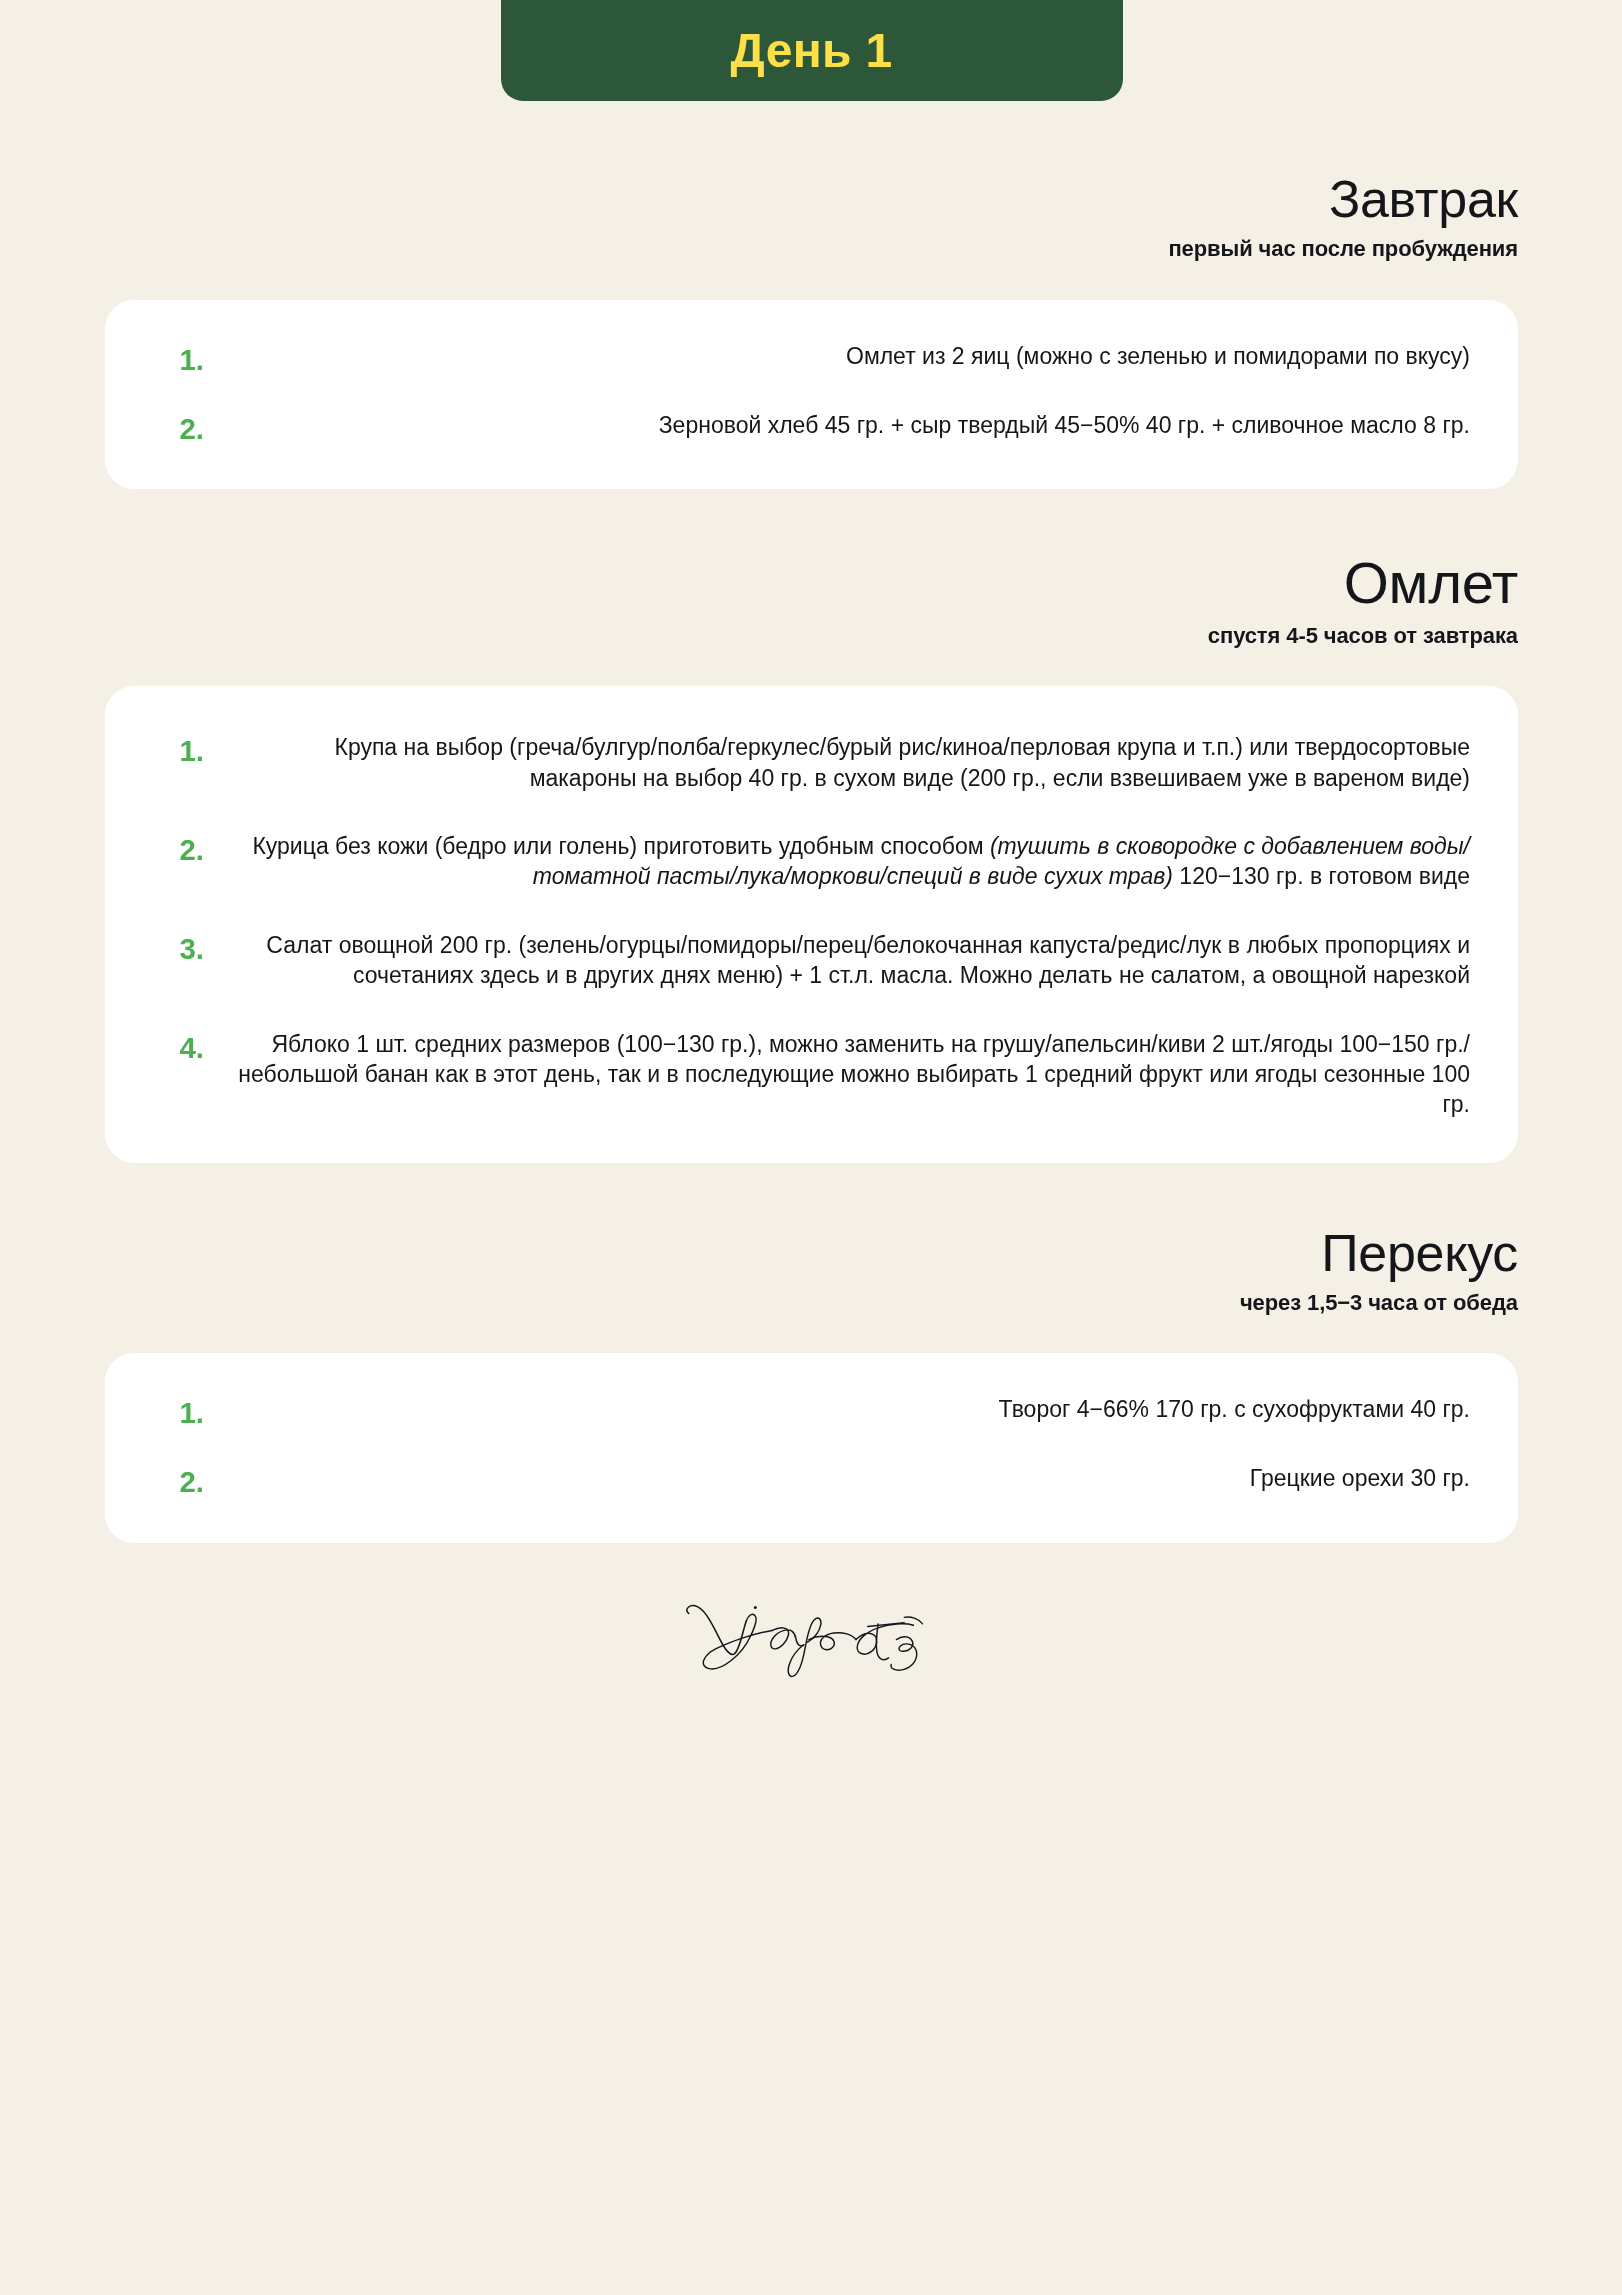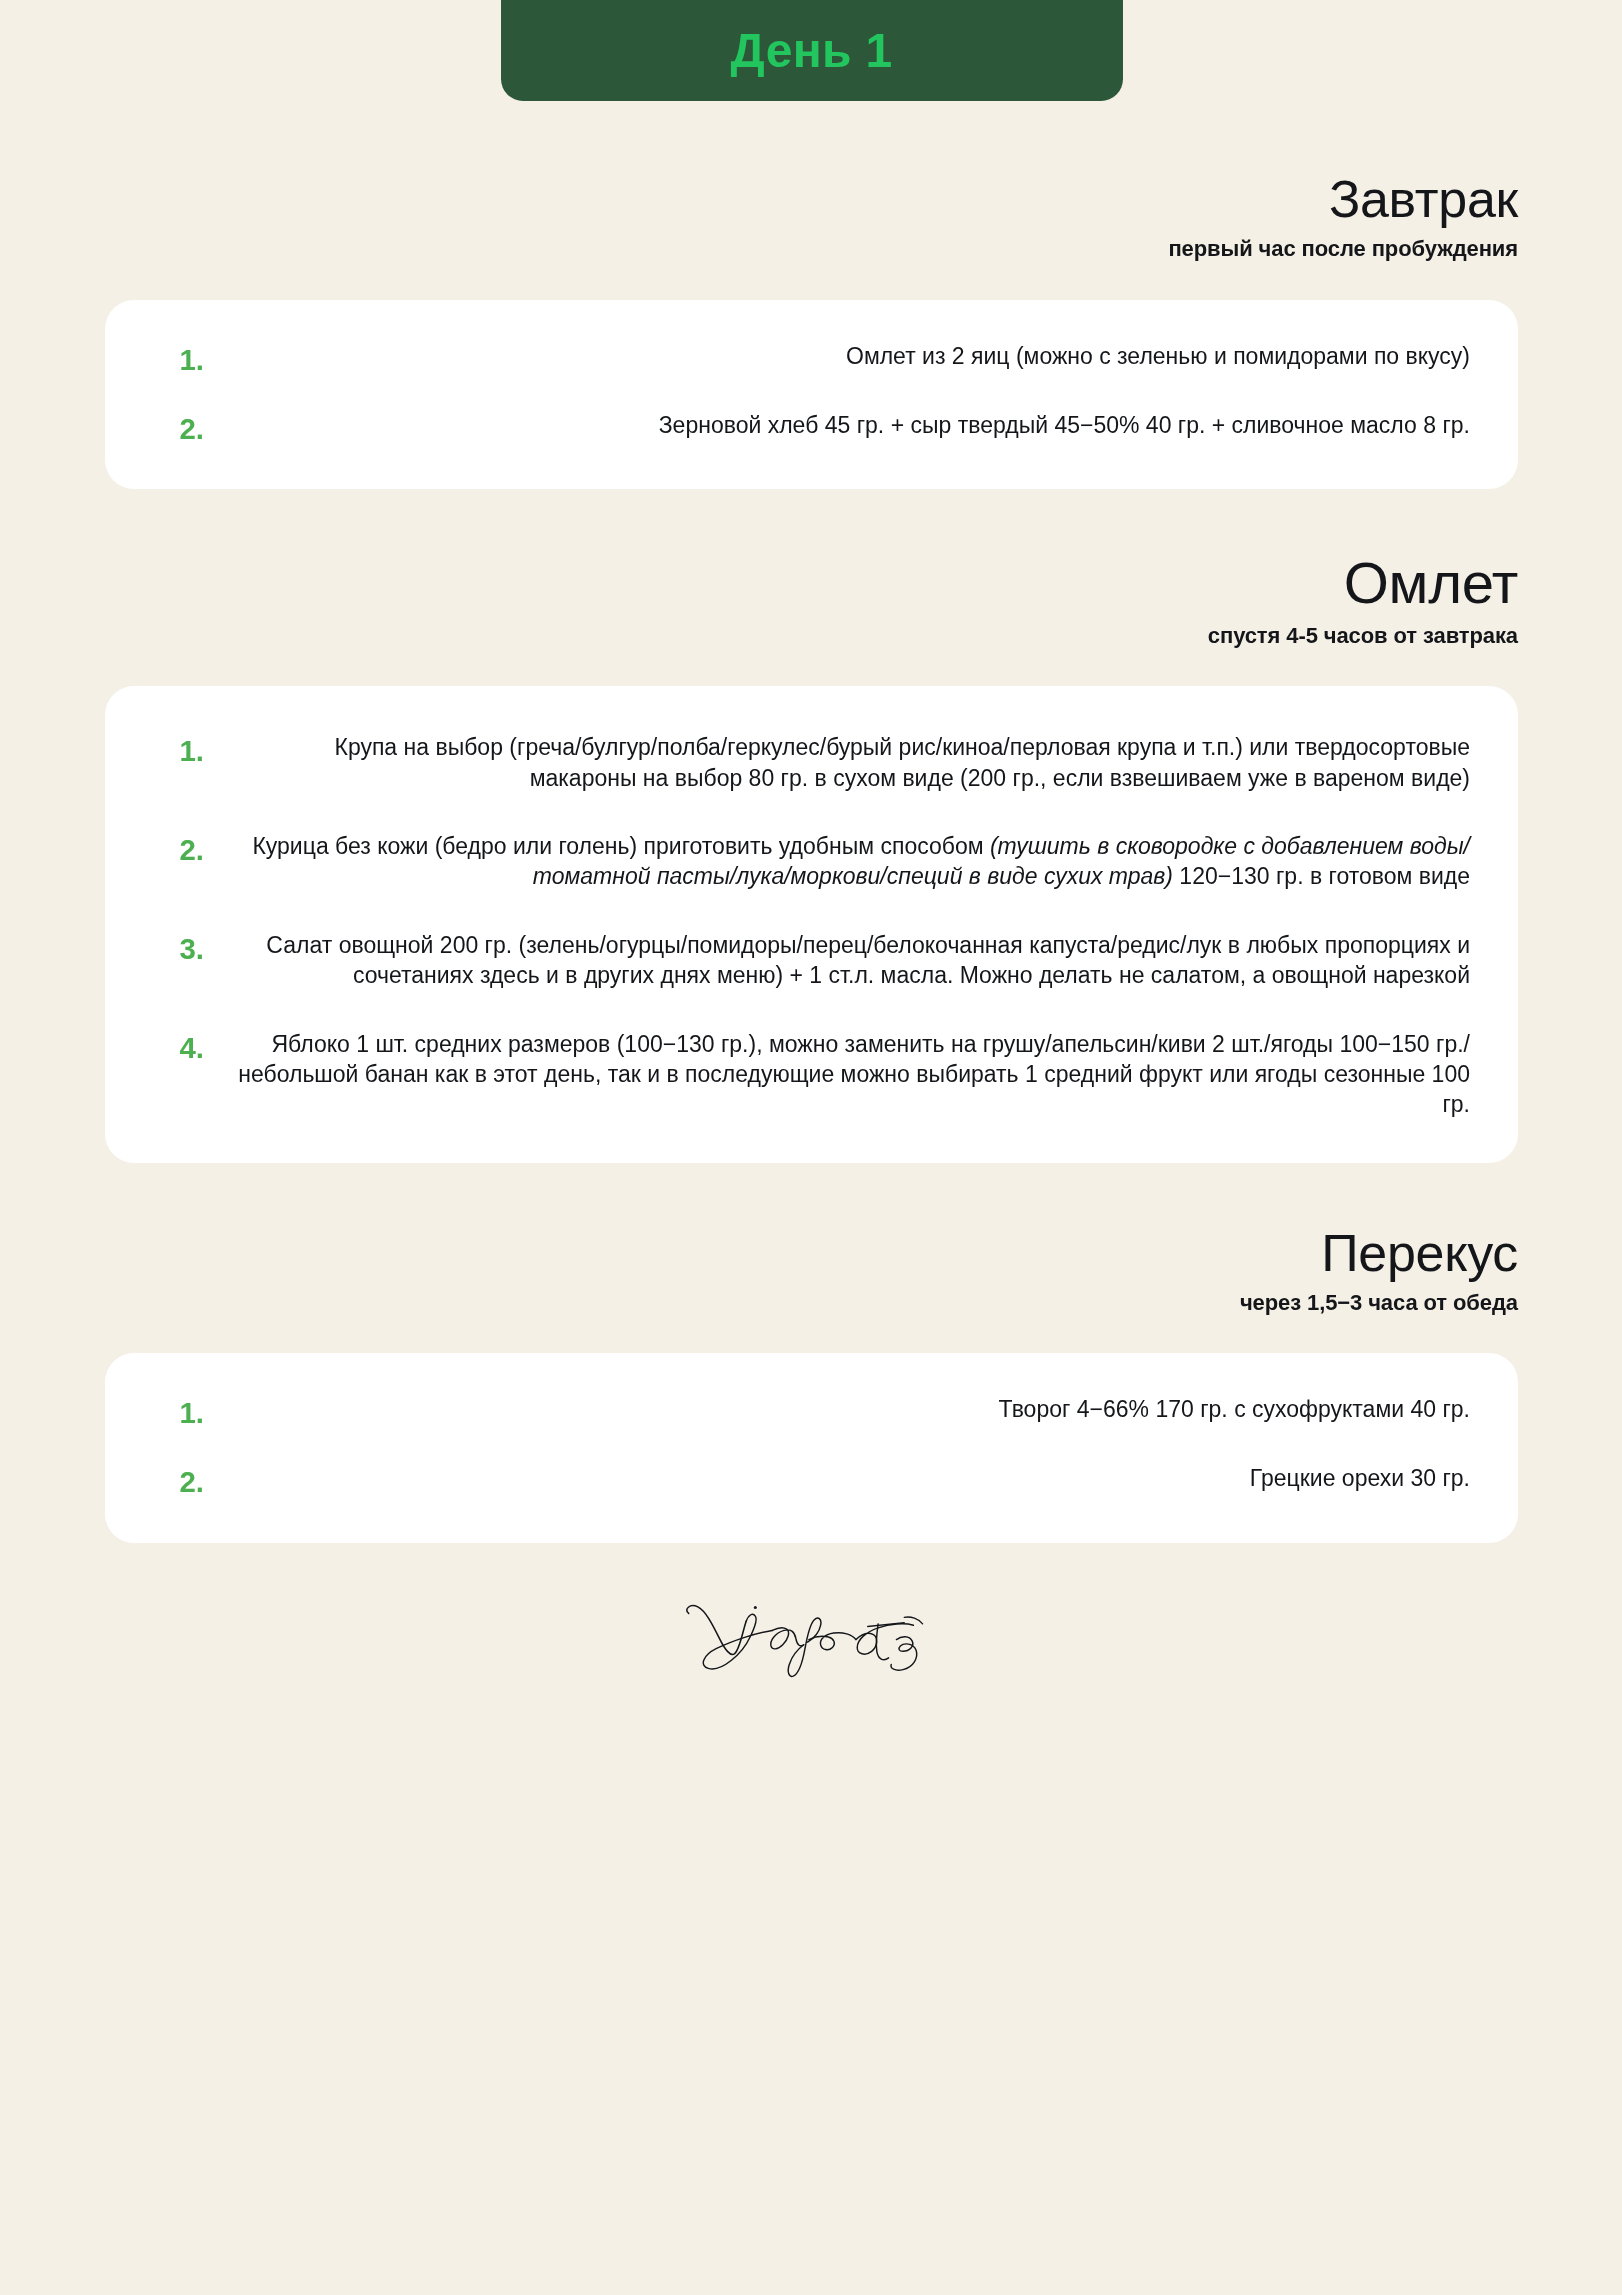--- a/index.html
+++ b/index.html
@@ -33,21 +33,21 @@
     width: 622px;
     height: 101px;
     background: #2c5738;
     border-bottom-left-radius: 22px;
     border-bottom-right-radius: 22px;
     display: flex;
     align-items: center;
     justify-content: center;
   }
   .day-badge-label {
-    color: #22c55e;
+    color: #fde047;
     font-size: 48px;
     font-weight: 600;
     letter-spacing: 0.3px;
     line-height: 1;
   }
 
   
   .content {
     padding: 0 105px;
     margin-top: 71px;
@@ -178,21 +178,21 @@
 
     <section class="meal lunch-sect">
       <div class="meal-head">
         <h2 class="meal-title big">Омлет</h2>
         <p class="meal-subtitle">спустя 4-5 часов от завтрака</p>
       </div>
       <div class="card lunch">
         <ol class="items">
             <li>
               <span class="marker">1.</span>
-              <span class="item-text"><span>Крупа на выбор (греча/булгур/полба/геркулес/бурый рис/киноа/перловая крупа и т.п.) или твердосортовые макароны на выбор 80 гр. в сухом виде (200 гр., если взвешиваем уже в вареном виде)</span></span>
+              <span class="item-text"><span>Крупа на выбор (греча/булгур/полба/геркулес/бурый рис/киноа/перловая крупа и т.п.) или твердосортовые макароны на выбор 40 гр. в сухом виде (200 гр., если взвешиваем уже в вареном виде)</span></span>
             </li>
             <li>
               <span class="marker">2.</span>
               <span class="item-text"><span>Курица без кожи (бедро или голень) приготовить удобным способом </span><i>(тушить в сковородке с добавлением воды/томатной пасты/лука/моркови/специй в виде сухих трав)</i><span> 120−130 гр. в готовом виде</span></span>
             </li>
             <li>
               <span class="marker">3.</span>
               <span class="item-text"><span>Салат овощной 200 гр. (зелень/огурцы/помидоры/перец/белокочанная капуста/редис/лук в любых пропорциях и сочетаниях здесь и в других днях меню) + 1 ст.л. масла. Можно делать не салатом, а овощной нарезкой</span></span>
             </li>
             <li>

